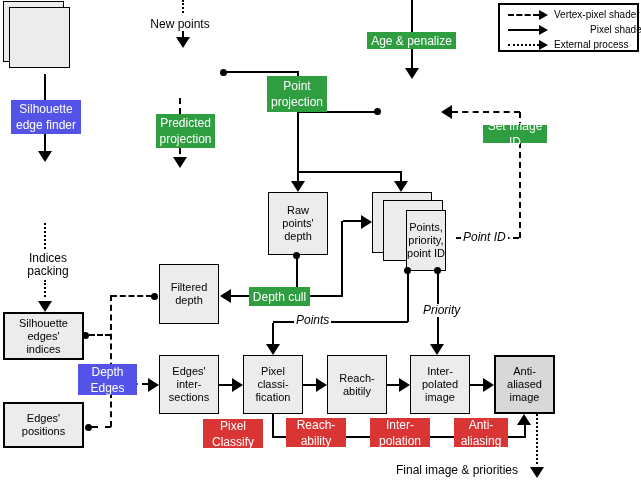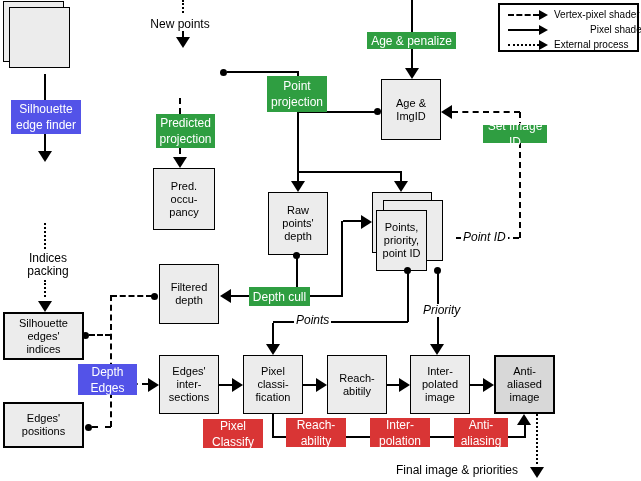--- a/index.html
+++ b/index.html
@@ -80,56 +80,51 @@
   <div class="dotl-v" style="left:182px;top:0px;height:13px;"></div>
   <div class="ann" style="left:146px;top:18px;width:68px;">New points</div>
   <div class="ln" style="left:182px;top:31px;width:2px;height:7px;"></div>
   <div class="arr d" style="left:176px;top:37px;"></div>
 
 
   <div class="dash-v" style="left:179px;top:98px;height:56px;"></div>
   <div class="arr d" style="left:173px;top:157px;"></div>
   <div class="plabel green" style="left:156px;top:114px;width:59px;height:34px;">Predicted
 projection</div>
-  <div class="node" style="left:153px;top:168px;width:62px;height:62px;">Pred.
-occu-
-pancy</div>
 
   <div class="dotc" style="left:220px;top:69px;"></div>
   <div class="ln" style="left:227px;top:71px;width:72px;height:2px;"></div>
   <div class="ln" style="left:297px;top:71px;width:2px;height:110px;"></div>
   <div class="arr d" style="left:291px;top:181px;"></div>
   <div class="plabel green" style="left:267px;top:76px;width:60px;height:36px;">Point
 projection</div>
   <div class="ln" style="left:299px;top:111px;width:76px;height:2px;"></div>
   <div class="dotc" style="left:374px;top:108px;"></div>
   <div class="ln" style="left:299px;top:171px;width:103px;height:2px;"></div>
   <div class="ln" style="left:400px;top:173px;width:2px;height:8px;"></div>
   <div class="arr d" style="left:394px;top:181px;"></div>
 
   <div class="ln" style="left:411px;top:0px;width:2px;height:68px;"></div>
   <div class="arr d" style="left:405px;top:68px;"></div>
   <div class="plabel green" style="left:367px;top:32px;width:89px;height:17px;">Age &amp; penalize</div>
-  <div class="node" style="left:381px;top:79px;width:60px;height:61px;">Age &amp;
-ImgID</div>
 
   <div class="arr l" style="left:441px;top:105px;"></div>
   <div class="dash-h" style="left:452px;top:111px;width:68px;"></div>
   <div class="dash-v" style="left:519px;top:112px;height:126px;"></div>
   <div class="dash-h" style="left:456px;top:237px;width:63px;"></div>
   <div class="plabel green" style="left:483px;top:125px;width:64px;height:18px;">Set Image ID</div>
   <div class="ann it" style="left:461px;top:231px;">Point ID</div>
 
   <div class="node" style="left:268px;top:192px;width:60px;height:63px;">Raw
 points'
 depth</div>
 
   <div class="page" style="left:372px;top:192px;width:60px;height:61px;"></div>
   <div class="page" style="left:383px;top:200px;width:60px;height:61px;"></div>
-  <div class="node" style="left:376px;top:210px;width:51px;height:61px;">Points,
+  <div class="node" style="left:406px;top:210px;width:40px;height:61px;">Points,
 priority,
 point ID</div>
 
   <div class="dotc" style="left:293px;top:252px;"></div>
   <div class="ln" style="left:296px;top:255px;width:2px;height:41px;"></div>
   <div class="arr l" style="left:220px;top:289px;"></div>
   <div class="ln" style="left:231px;top:295px;width:112px;height:2px;"></div>
   <div class="ln" style="left:341px;top:221px;width:2px;height:76px;"></div>
   <div class="ln" style="left:343px;top:220px;width:18px;height:2px;"></div>
   <div class="arr r" style="left:361px;top:215px;"></div>

